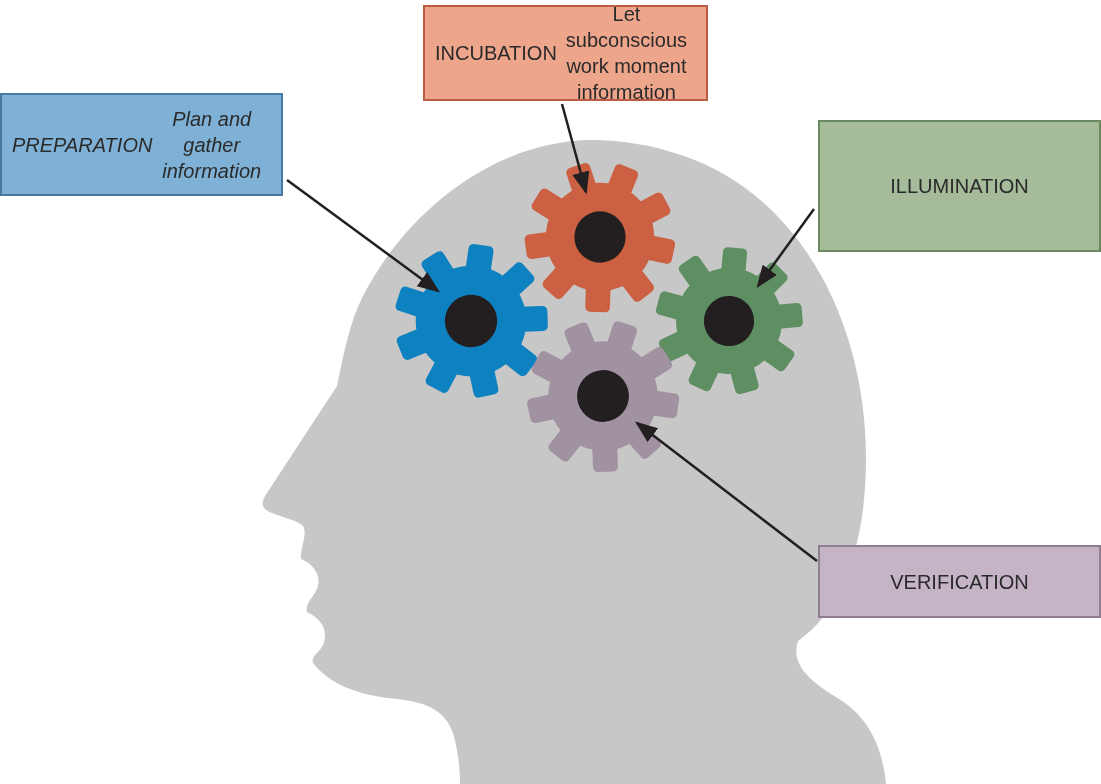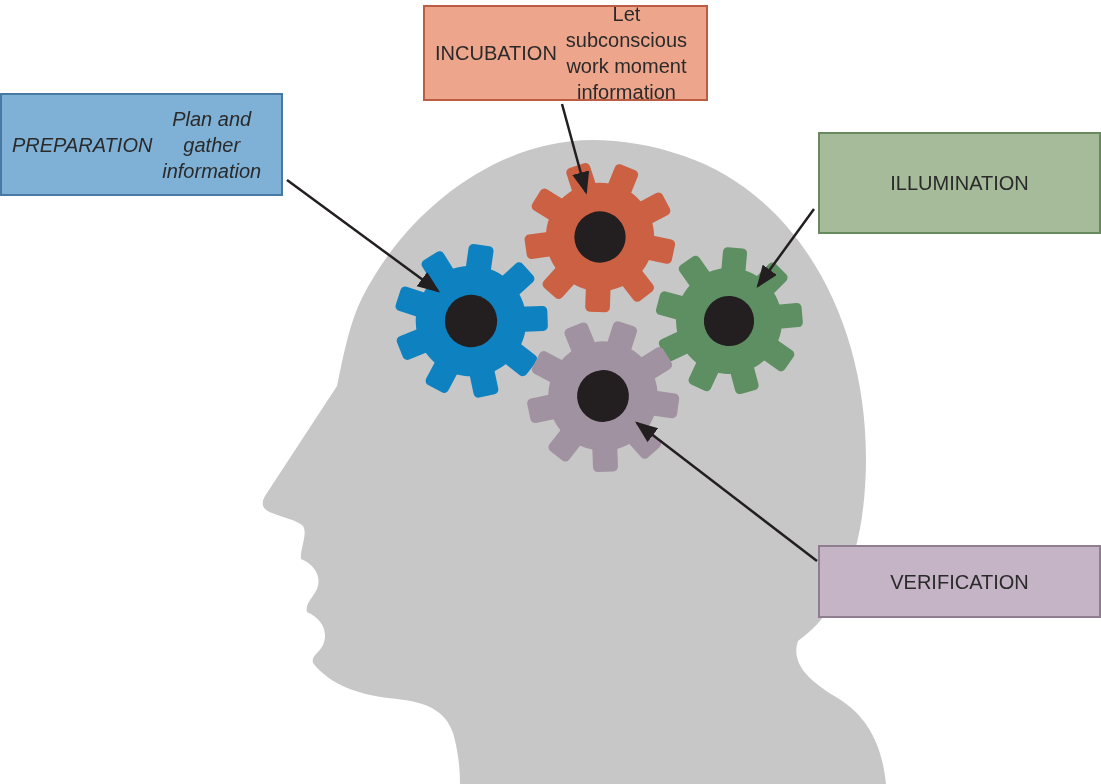--- a/index.html
+++ b/index.html
@@ -36,21 +36,21 @@
   }
   .stage-title {
     margin: 0;
   }
   .stage-desc {
     margin: 0;
     max-width: 232px;
   }
   .box-preparation  { left: 0px;   top: 93px;  width: 283px; height: 103px; font-style: italic; }
   .box-incubation   { left: 423px; top: 5px;   width: 285px; height: 96px;  }
-  .box-illumination { left: 818px; top: 132px; width: 283px; height: 102px; }
+  .box-illumination { left: 818px; top: 120px; width: 283px; height: 132px; }
   .box-verification { left: 818px; top: 545px; width: 283px; height: 73px; }
 </style>
 </head>
 <body>
 
 <svg id="diagram-svg" viewBox="0 0 1101 784" xmlns="http://www.w3.org/2000/svg">
 
   <defs>
     <marker id="arw" markerWidth="12" markerHeight="10" refX="8" refY="3.5" orient="auto" markerUnits="strokeWidth">
       <path d="M0,0 L9,3.5 L0,7 Z" fill="#231f20"></path>

